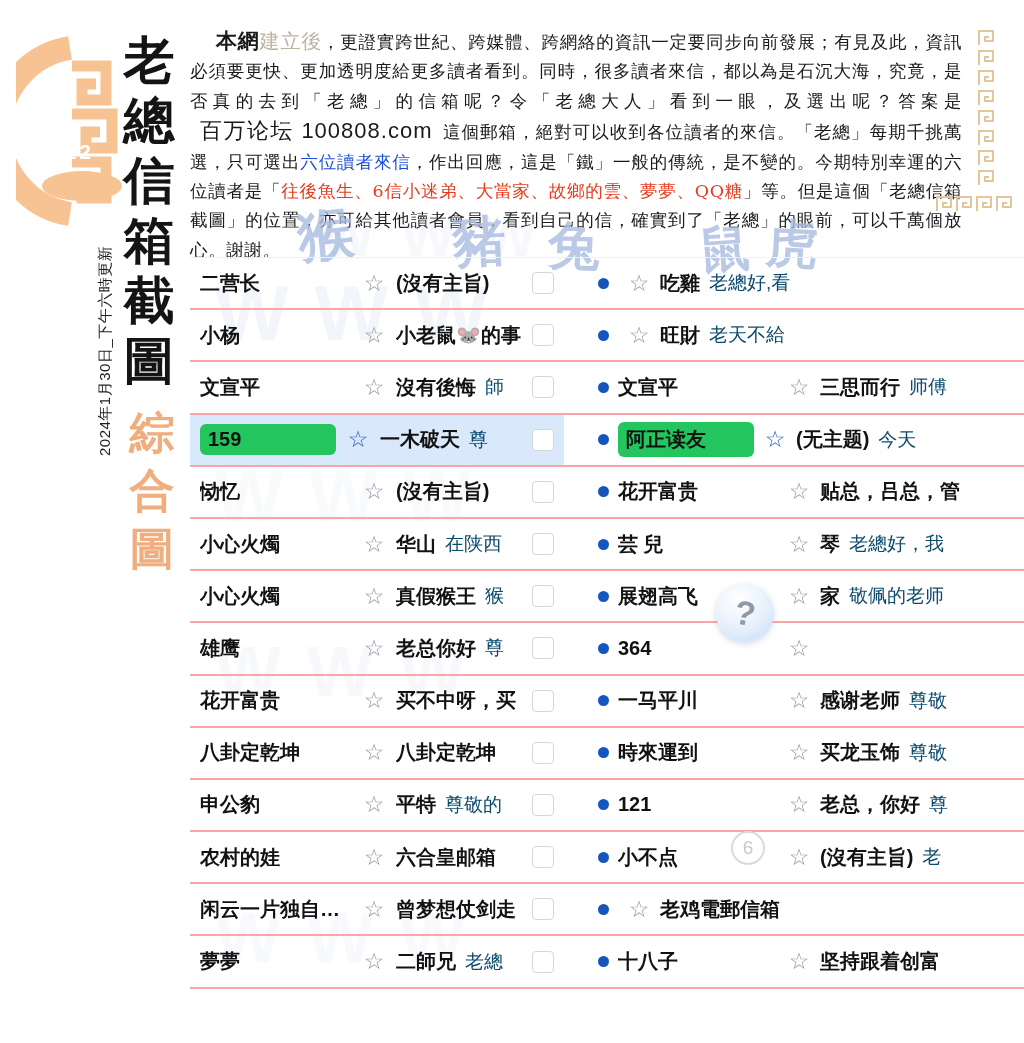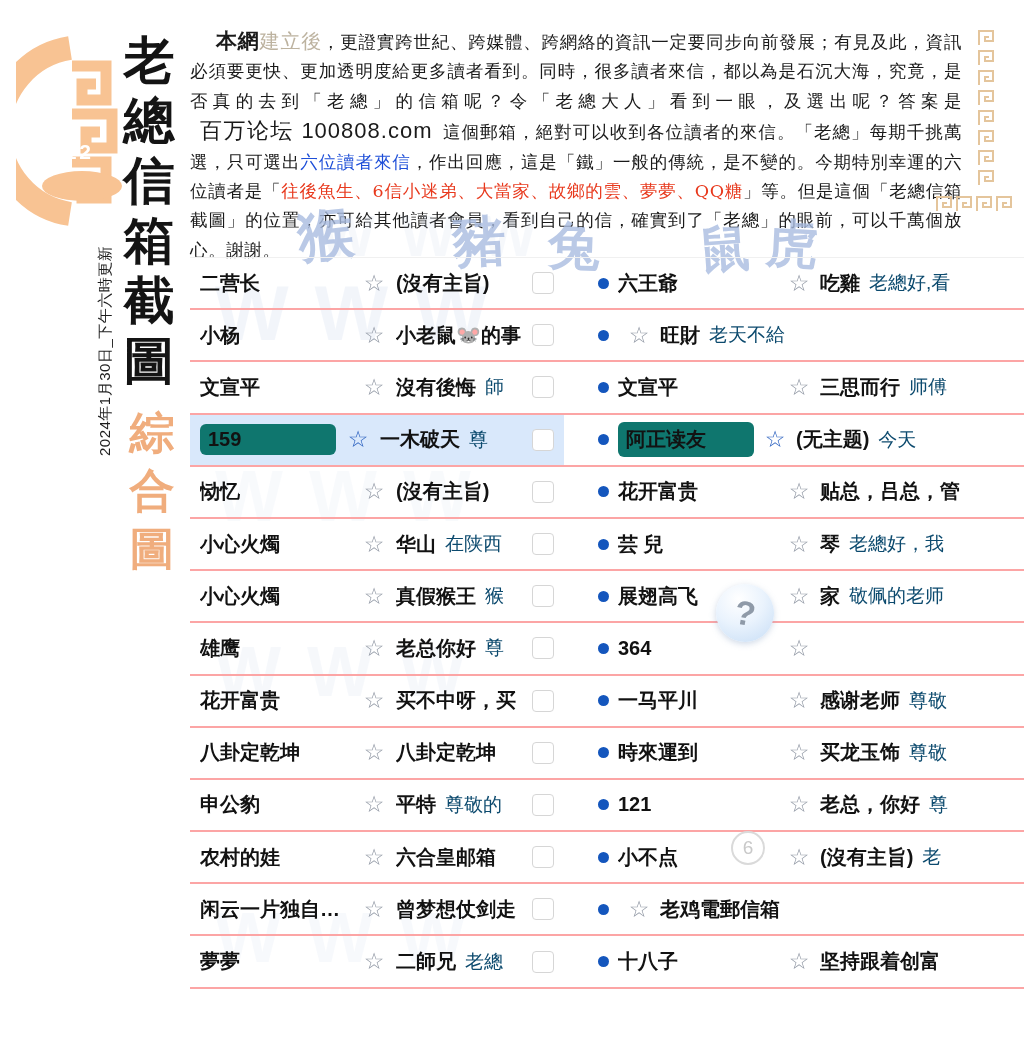--- a/index.html
+++ b/index.html
@@ -66,21 +66,21 @@
   .right-part .star{width:42px;}
   .subject-wrap{flex:1;overflow:hidden;white-space:nowrap;display:flex;align-items:center;
        gap:9px;min-width:0;}
   .subject{font-weight:700;font-size:20px;color:#121212;flex:none;}
   .preview{font-size:19px;color:#0c4a6e;flex:none;}
   .checkbox{width:20px;height:20px;border:1.5px solid #d6d6d6;border-radius:4px;background:#fff;
        flex:none;margin:0 10px 0 4px;cursor:pointer;}
   .dotcol{width:30px;flex:none;display:flex;justify-content:center;}
   .dot{width:11px;height:11px;border-radius:50%;background:#1456bd;}
   .row.selected .left-part{background:#d9e8fb;}
-  .row.selected .sender{background:#0f766e;border-radius:6px;width:120px;padding:4px 8px;}
+  .row.selected .sender{background:#22c55e;border-radius:6px;width:120px;padding:4px 8px;}
   .row.selected .star{color:#2e63c0;}
 
   
   .q-bubble{position:absolute;left:716px;top:584px;width:58px;height:58px;border-radius:50%;
       background:radial-gradient(circle at 35% 28%,#ffffff 0%,#eaf3fd 45%,#c5dcf5 100%);
       box-shadow:0 2px 6px rgba(120,150,190,.35);display:flex;align-items:center;
       justify-content:center;font-size:34px;font-weight:700;color:#8f9aa8;
       transform:rotate(10deg);}
   .circled-six{position:absolute;left:731px;top:831px;width:30px;height:30px;border-radius:50%;
       border:2px solid #dadada;color:#c9c9c9;font-size:19px;display:flex;align-items:center;
@@ -193,21 +193,20 @@
         <span class="subject-wrap">
           <span class="subject">(沒有主旨)</span>
           <span class="preview"></span>
         </span>
         <span class="checkbox"></span>
       </div>
       <div class="right-part">
         <span class="dotcol">
             <span class="dot"></span>
           </span>
-        <span class="sender">六王爺</span>
         <span class="star">☆</span>
         <span class="subject-wrap">
           <span class="subject">吃雞</span>
           <span class="preview">老總好,看</span>
         </span>
       </div>
     </div>
 
     <div class="row">
       <div class="left-part">

